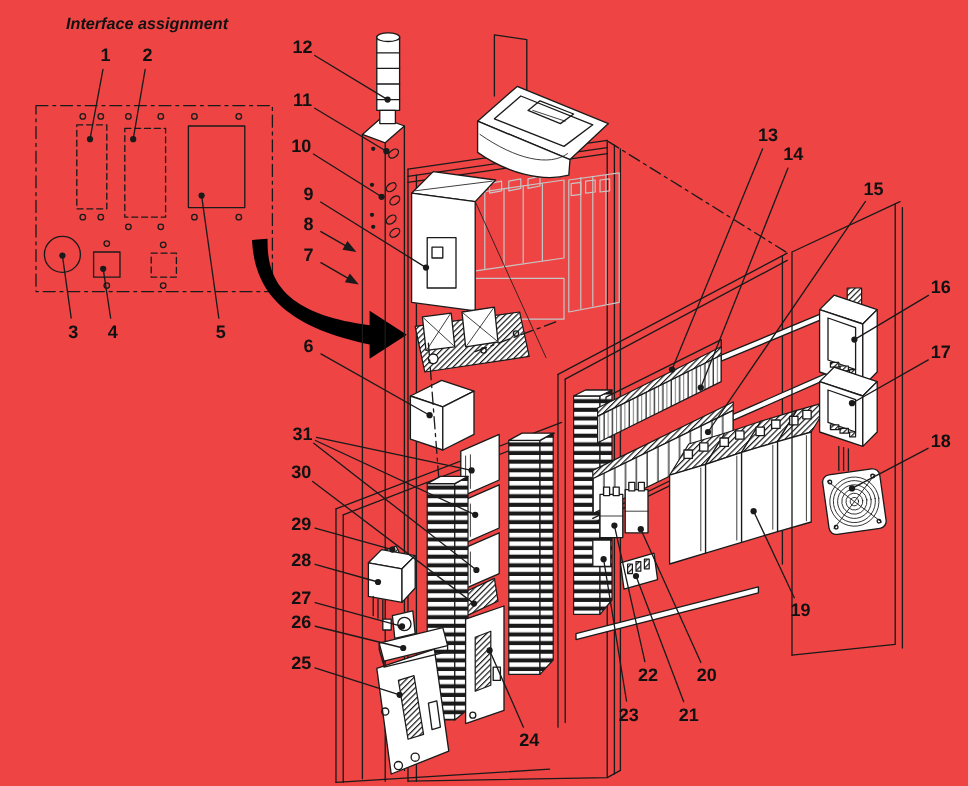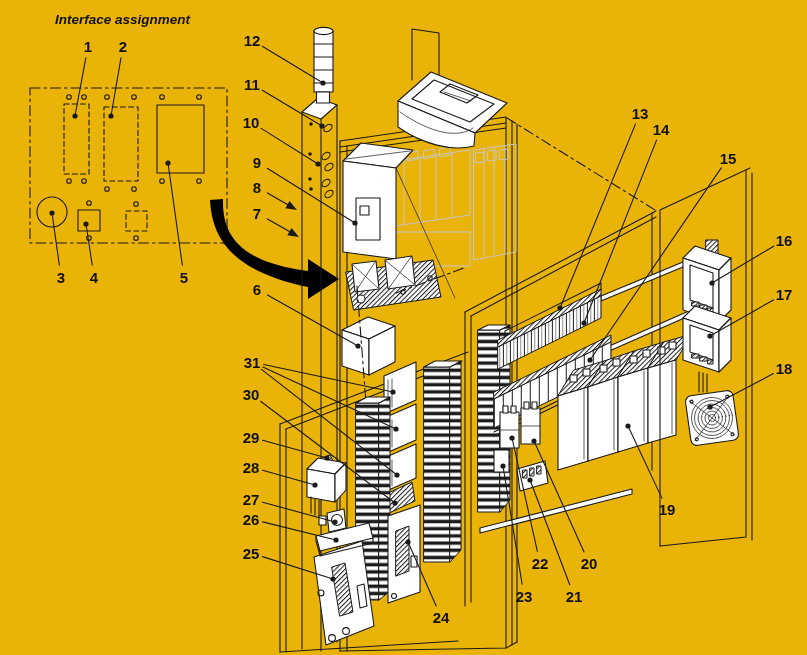--- a/index.html
+++ b/index.html
@@ -1,16 +1,16 @@
 <!DOCTYPE html>
 <html><head>
 <meta charset="utf-8">
 <style>
   html,body{margin:0;padding:0;background:#fff;}
-  .stage{position:relative;width:807px;height:655px;background:#eab308;overflow:hidden;
+  .stage{position:relative;width:807px;height:655px;background:#ef4444;overflow:hidden;
          font-family:"Liberation Sans", sans-serif;}
   svg{display:block}
   svg *{stroke-linejoin:round;stroke-linecap:round;}
   .ln{stroke:#1a1a1a;fill:none;stroke-width:1.1;}
   .fw{fill:#ffffff;stroke:#1a1a1a;stroke-width:1.1;}
   .fh{fill:url(#hatch);stroke:#1a1a1a;stroke-width:1;}
   .fs{fill:url(#slots);stroke:#1a1a1a;stroke-width:1;}
   .st7{fill:url(#stripes7);stroke:#1a1a1a;stroke-width:1;}
   .st9{fill:url(#stripes9);stroke:#1a1a1a;stroke-width:1;}
   .thin{stroke:#1a1a1a;fill:none;stroke-width:.7;}

